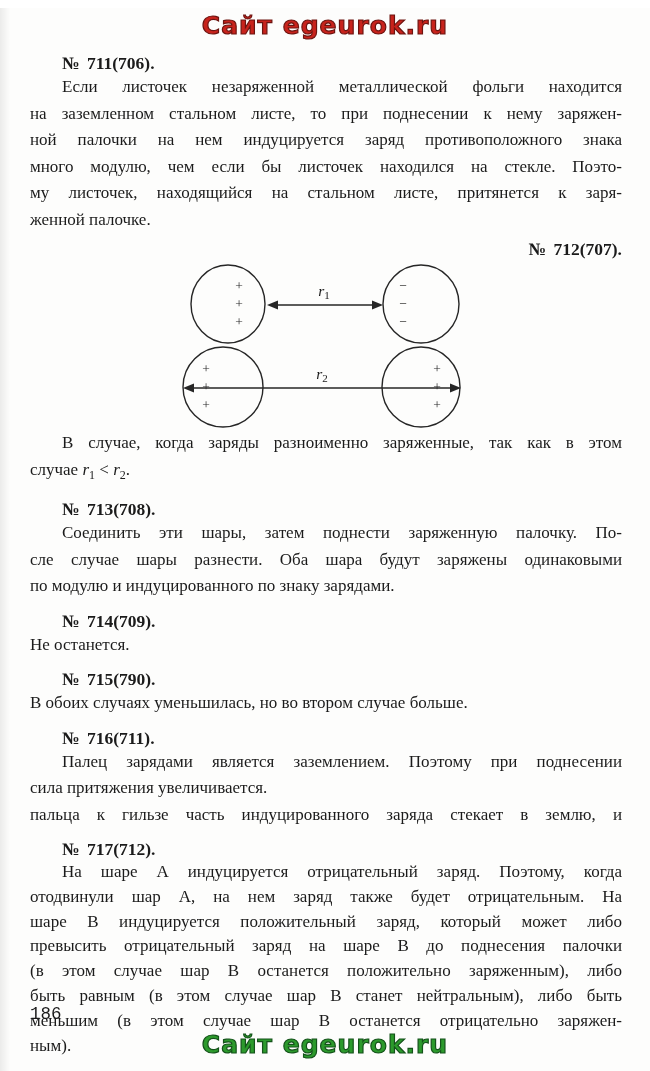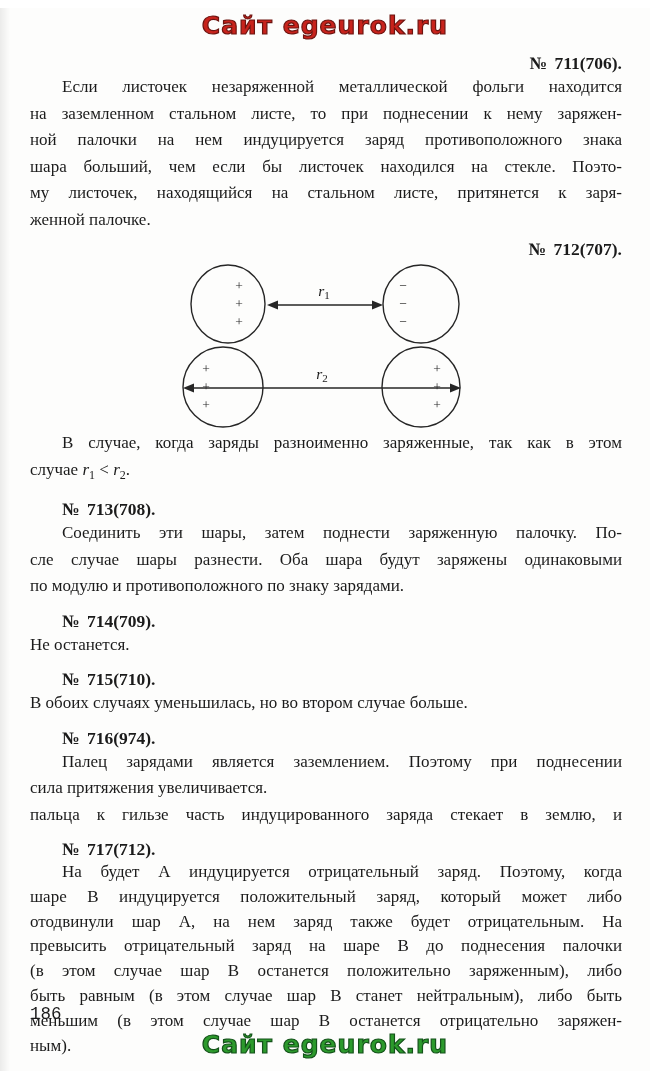--- a/index.html
+++ b/index.html
@@ -32,21 +32,21 @@
   }
   .content { padding:0 28px 0 30px; }
   .sec-heading {
     font-weight:bold;
     font-size:17.5px;
     line-height:21px;
     padding-left:32px;
     margin-top:11px;
     word-spacing:3px;
   }
-  .h-first { margin-top:13px;text-align:right; }
+  .h-first { margin-top:13px; }
   .h-712 { margin-top:6px;text-align:right; }
   .line { font-size:17px; line-height:26.5px; }
   .tight .line { line-height:24.8px; }
   .j { text-align:justify; text-align-last:justify; }
   .ind { text-indent:32px; }
   .figure-wrap { margin:2px 0 0 0; }
   .figure-wrap svg { display:block; }
   .formula-i { font-style:italic; }
   .formula-sub { font-size:12px; vertical-align:-4px; }
   .page-number {
@@ -68,21 +68,21 @@
 
   <div class="wm wm-top" style="color: rgb(200, 35, 28);">Сайт egeurok.ru</div>
 
   <div class="content">
 
     <div>
       <div class="sec-heading h-first">№ 711(706).</div>
       <div class="line j ind">Если листочек незаряженной металлической фольги находится</div>
       <div class="line j">на заземленном стальном листе, то при поднесении к нему заряжен-</div>
       <div class="line j">ной палочки на нем индуцируется заряд противоположного знака</div>
-      <div class="line j">шара больший, чем если бы листочек находился на стекле. Поэто-</div>
+      <div class="line j">много модулю, чем если бы листочек находился на стекле. Поэто-</div>
       <div class="line j">му листочек, находящийся на стальном листе, притянется к заря-</div>
       <div class="line">женной палочке.</div>
     </div>
 
     <div>
       <div class="sec-heading h-712">№ 712(707).</div>
 
       <div class="figure-wrap">
         <svg width="592" height="168" viewBox="0 0 592 168" xmlns="http://www.w3.org/2000/svg">
 
@@ -115,45 +115,45 @@
       </div>
 
       <div class="line j ind">В случае, когда заряды разноименно заряженные, так как в этом</div>
       <div class="line"><span>случае </span><span class="formula-i">r</span><span class="formula-sub">1</span><span> &lt; </span><span class="formula-i">r</span><span class="formula-sub">2</span><span>.</span></div>
     </div>
 
     <div>
       <div class="sec-heading">№ 713(708).</div>
       <div class="line j ind">Соединить эти шары, затем поднести заряженную палочку. По-</div>
       <div class="line j">сле случае шары разнести. Оба шара будут заряжены одинаковыми</div>
-      <div class="line">по модулю и противоположного по знаку зарядами.</div>
+      <div class="line">по модулю и индуцированного по знаку зарядами.</div>
     </div>
 
     <div>
       <div class="sec-heading">№ 714(709).</div>
       <div class="line">Не останется.</div>
     </div>
 
     <div>
-      <div class="sec-heading">№ 715(710).</div>
+      <div class="sec-heading">№ 715(790).</div>
       <div class="line">В обоих случаях уменьшилась, но во втором случае больше.</div>
     </div>
 
     <div>
-      <div class="sec-heading">№ 716(974).</div>
+      <div class="sec-heading">№ 716(711).</div>
       <div class="line j ind">Палец зарядами является заземлением. Поэтому при поднесении</div>
       <div class="line">сила притяжения увеличивается.</div>
       <div class="line j">пальца к гильзе часть индуцированного заряда стекает в землю, и</div>
     </div>
 
     <div class="tight">
       <div class="sec-heading">№ 717(712).</div>
-      <div class="line j ind">На будет А индуцируется отрицательный заряд. Поэтому, когда</div>
+      <div class="line j ind">На шаре А индуцируется отрицательный заряд. Поэтому, когда</div>
+      <div class="line j">отодвинули шар А, на нем заряд также будет отрицательным. На</div>
       <div class="line j">шаре В индуцируется положительный заряд, который может либо</div>
-      <div class="line j">отодвинули шар А, на нем заряд также будет отрицательным. На</div>
       <div class="line j">превысить отрицательный заряд на шаре В до поднесения палочки</div>
       <div class="line j">(в этом случае шар В останется положительно заряженным), либо</div>
       <div class="line j">быть равным (в этом случае шар В станет нейтральным), либо быть</div>
       <div class="line j">меньшим (в этом случае шар В останется отрицательно заряжен-</div>
       <div class="line">ным).</div>
     </div>
 
   </div>
 
   <div class="page-number">186</div>

